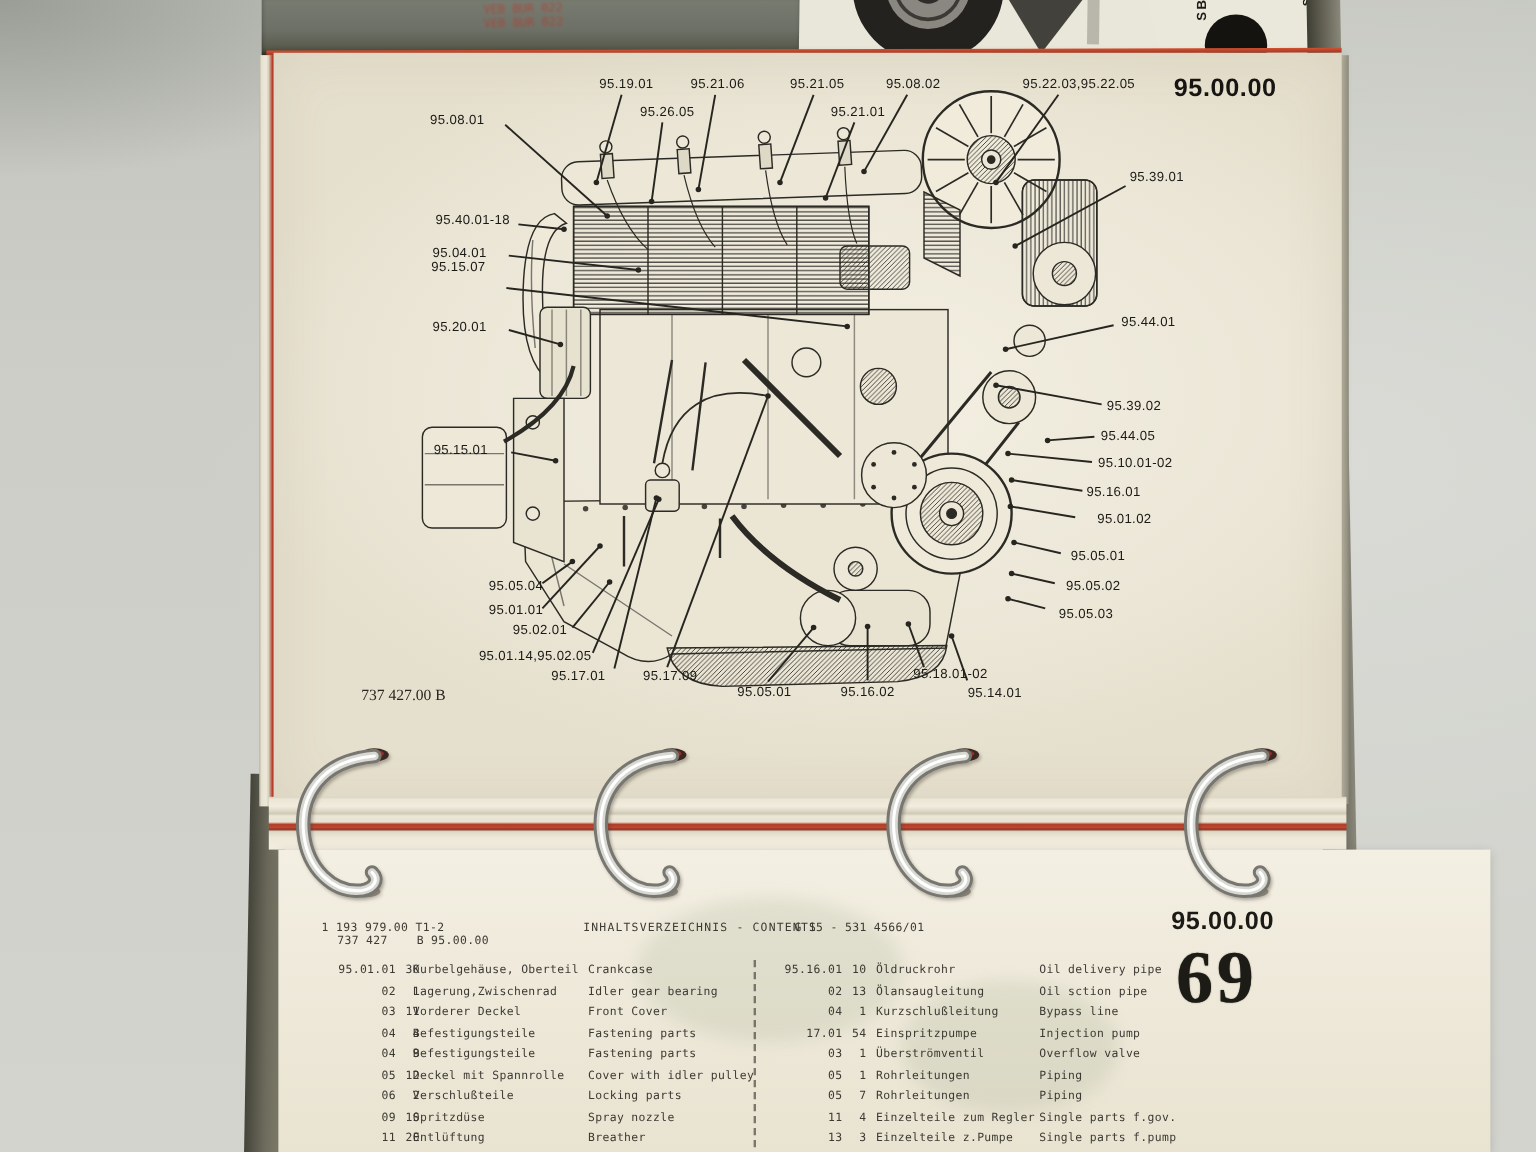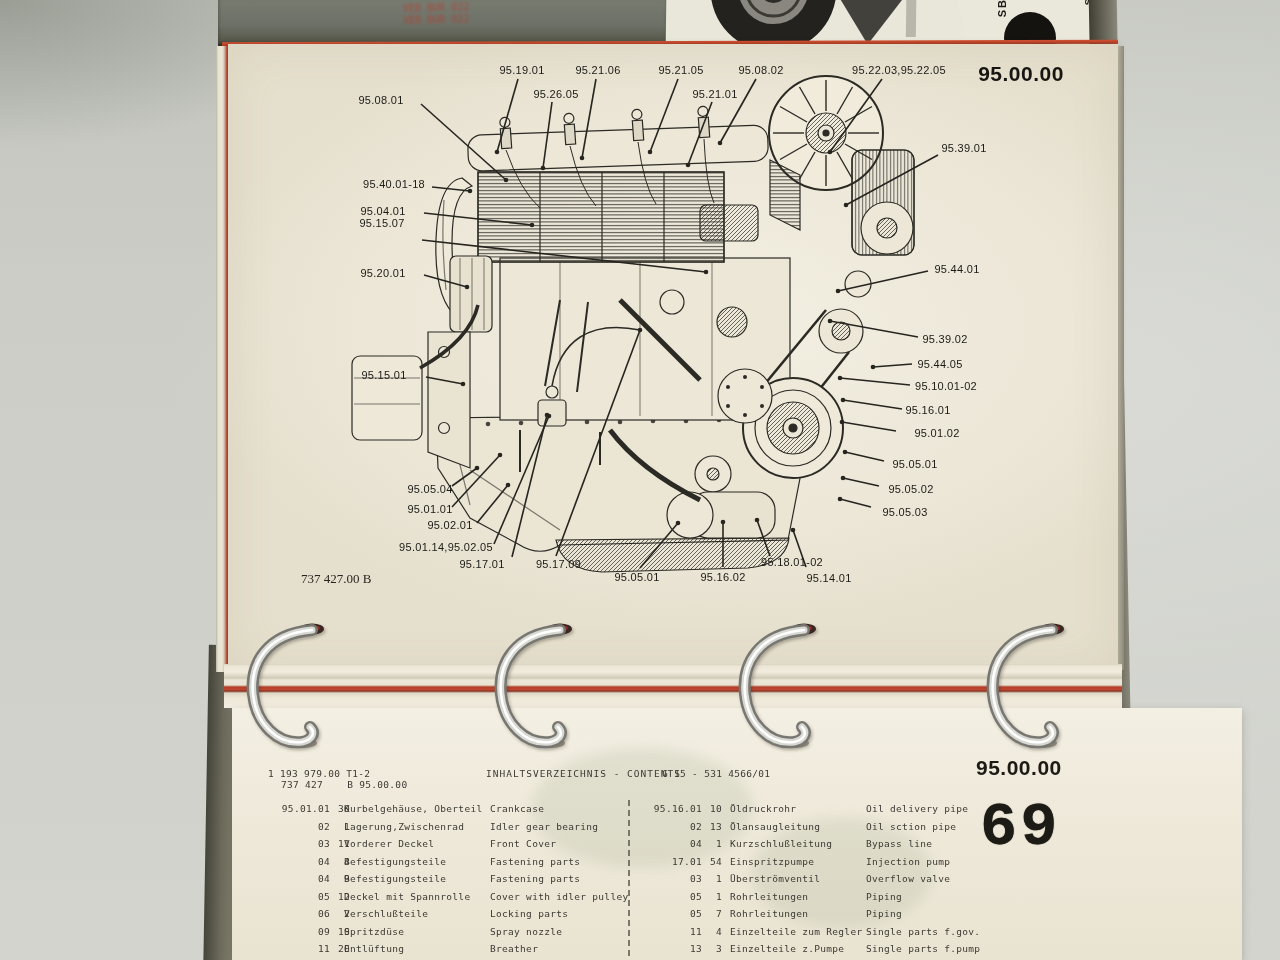--- a/index.html
+++ b/index.html
@@ -55,21 +55,21 @@
     font-weight:normal;font-size:11px;letter-spacing:.3px;color:#1b1a15;}
   .page-code-top{position:absolute;left:1021px;top:74px;transform:translate(-50%,-50%);
     font-weight:bold;font-size:21px;letter-spacing:.5px;color:#161511;}
   .doc-number{position:absolute;left:301px;top:571px;
     font-family:Liberation Serif, serif;font-size:13px;color:#28261f;white-space:pre;}
   
   .mono{font-family:"DejaVu Sans Mono",monospace;color:#3c3a33;white-space:pre;}
   .hline{position:absolute;font-size:9.5px;letter-spacing:.3px;}
   .page-code-bottom{position:absolute;left:744px;top:48px;font-weight:bold;font-size:21px;
     letter-spacing:.5px;color:#1b1a15;}
-  .big-num{position:absolute;left:748px;top:84px;font-family:Liberation Mono, monospace;
+  .big-num{position:absolute;left:748px;top:72px;font-family:Liberation Serif, serif;
     font-weight:bold;font-size:62px;letter-spacing:3px;color:#1c1b16;text-shadow:0 0 1px #4a463b;text-align:right;}
   .tbl{position:absolute;top:95px;font-size:9.5px;letter-spacing:.3px;}
   .tbl .prow{position:relative;height:17.5px;white-space:pre;}
   .tbl span{position:absolute;top:0;}
   #tbl-left{left:40px;width:356px;}
   #tbl-left .pref{left:0;width:58px;text-align:right;}
   #tbl-left .pqty{left:60px;width:18px;text-align:right;}
   #tbl-left .pde{left:72px;}
   #tbl-left .pen{left:218px;}
   #tbl-right{left:404px;width:440px;}

